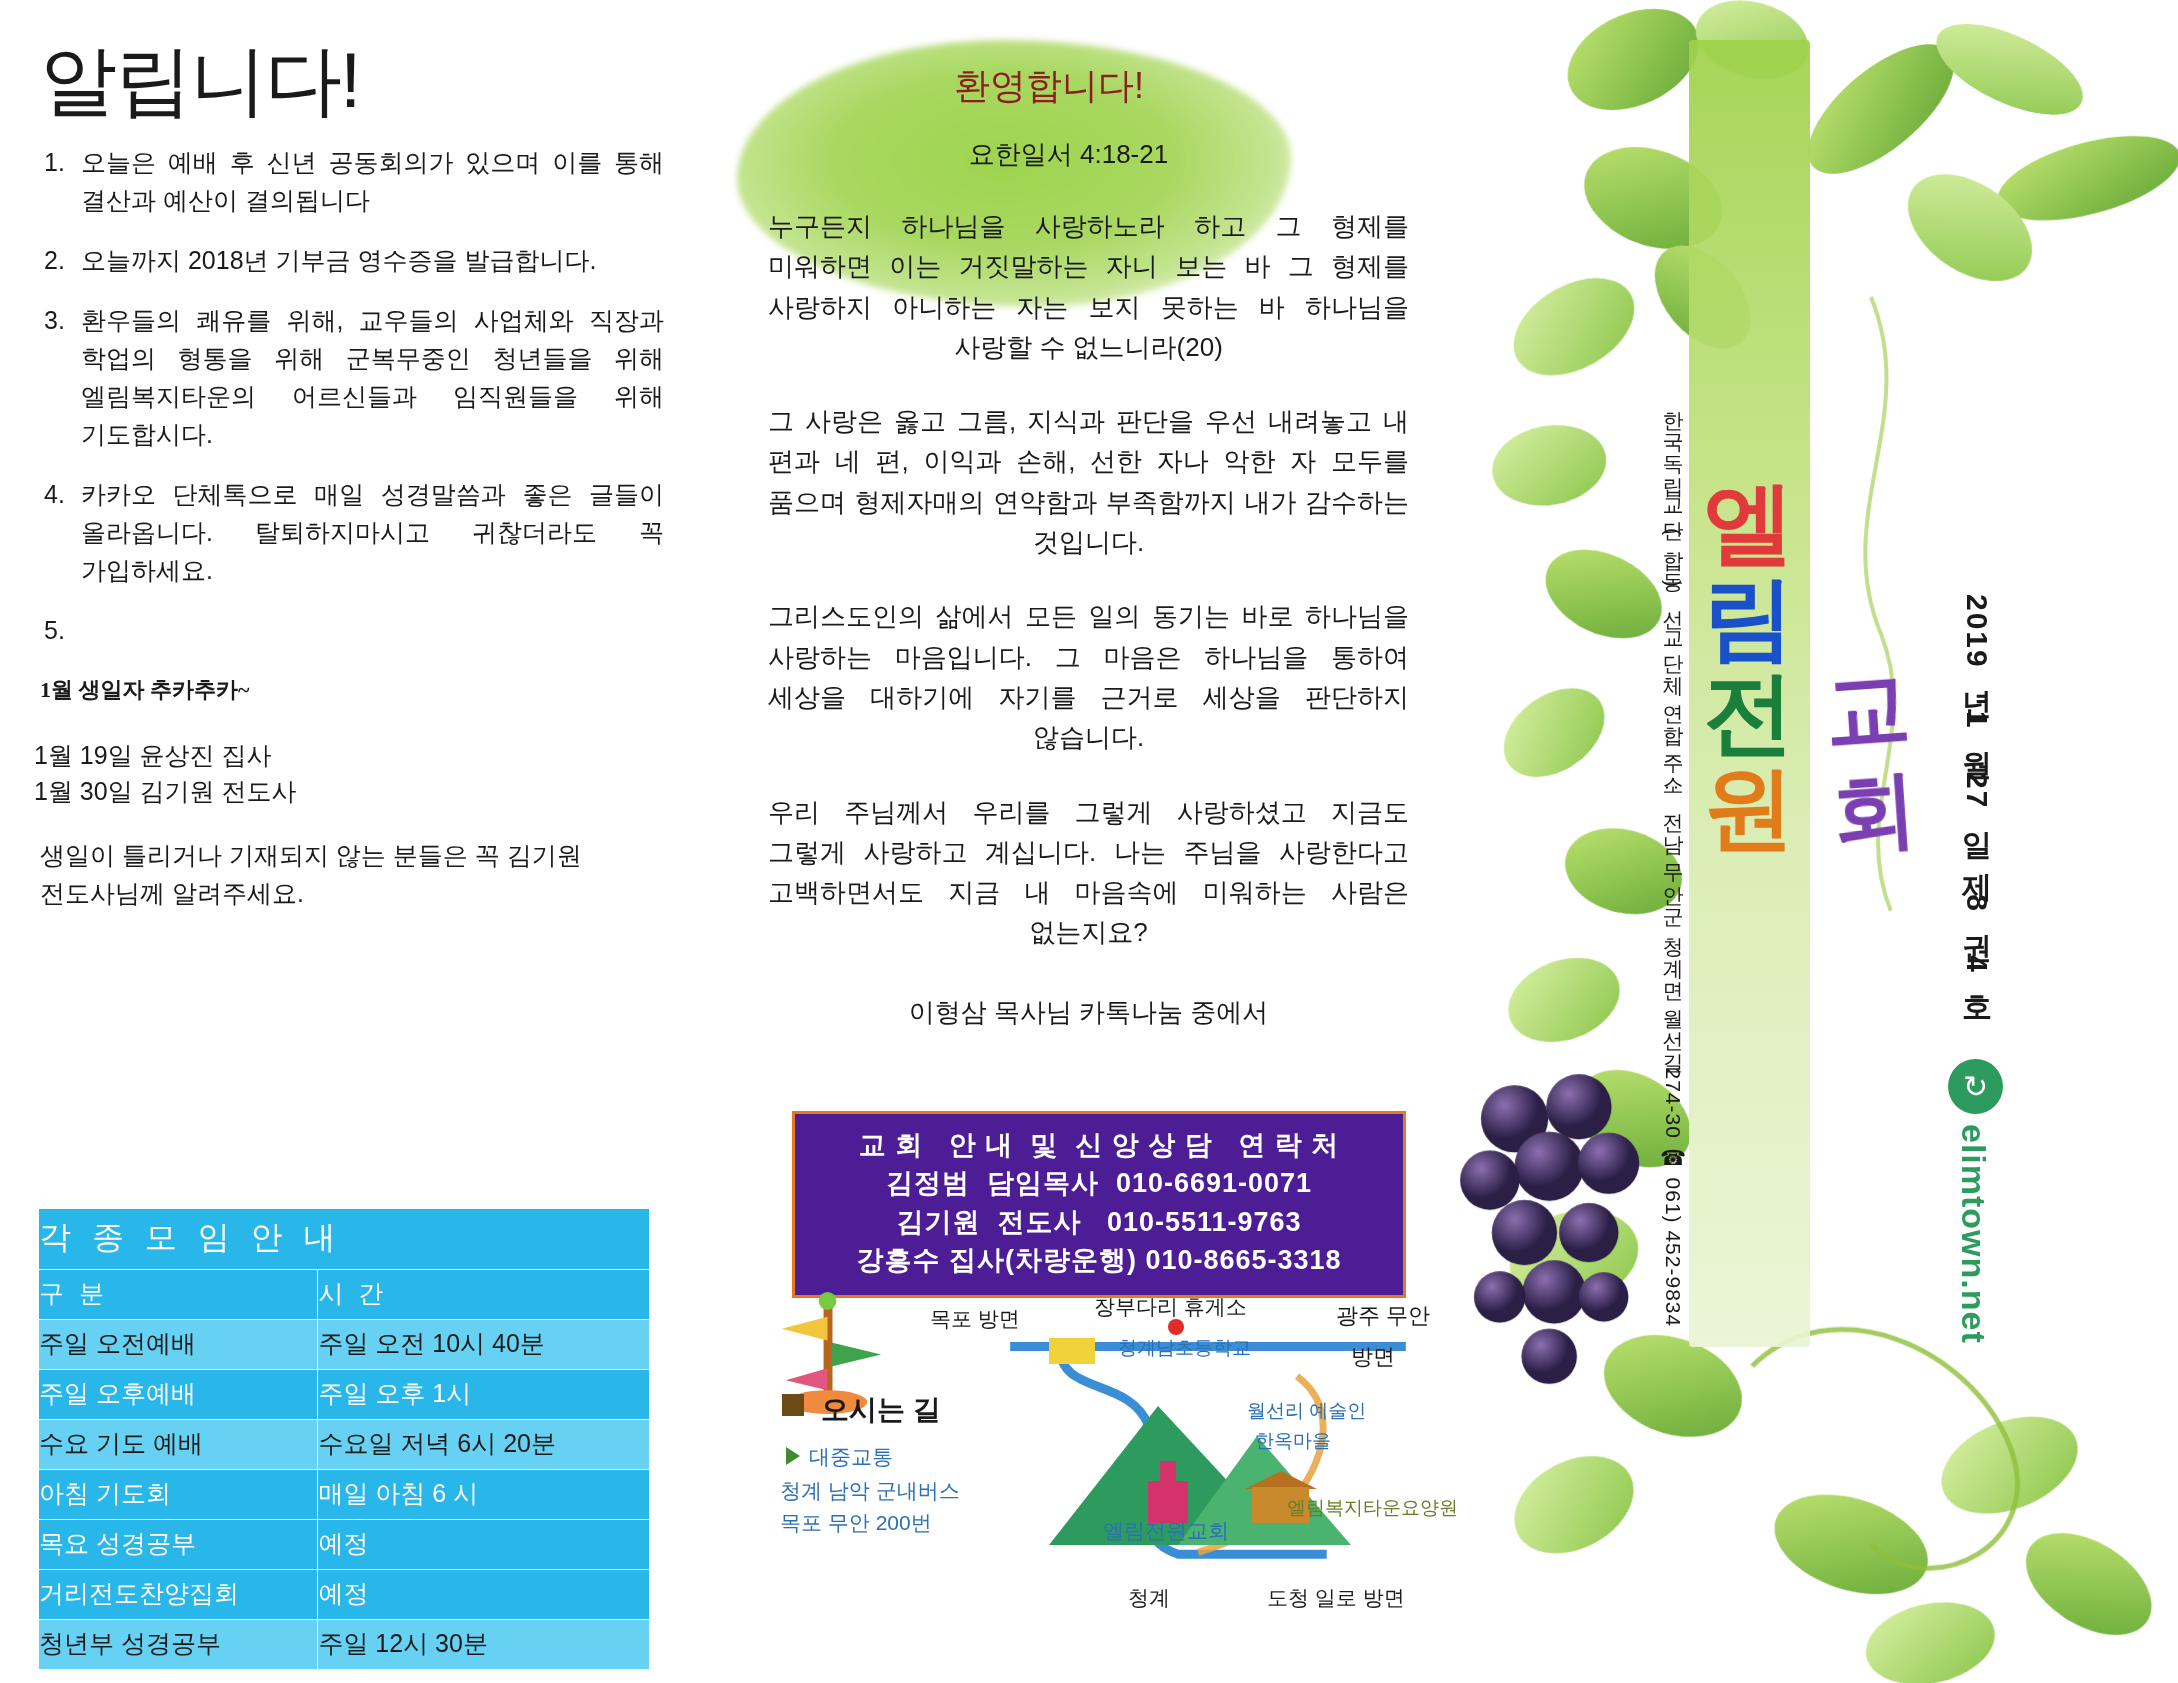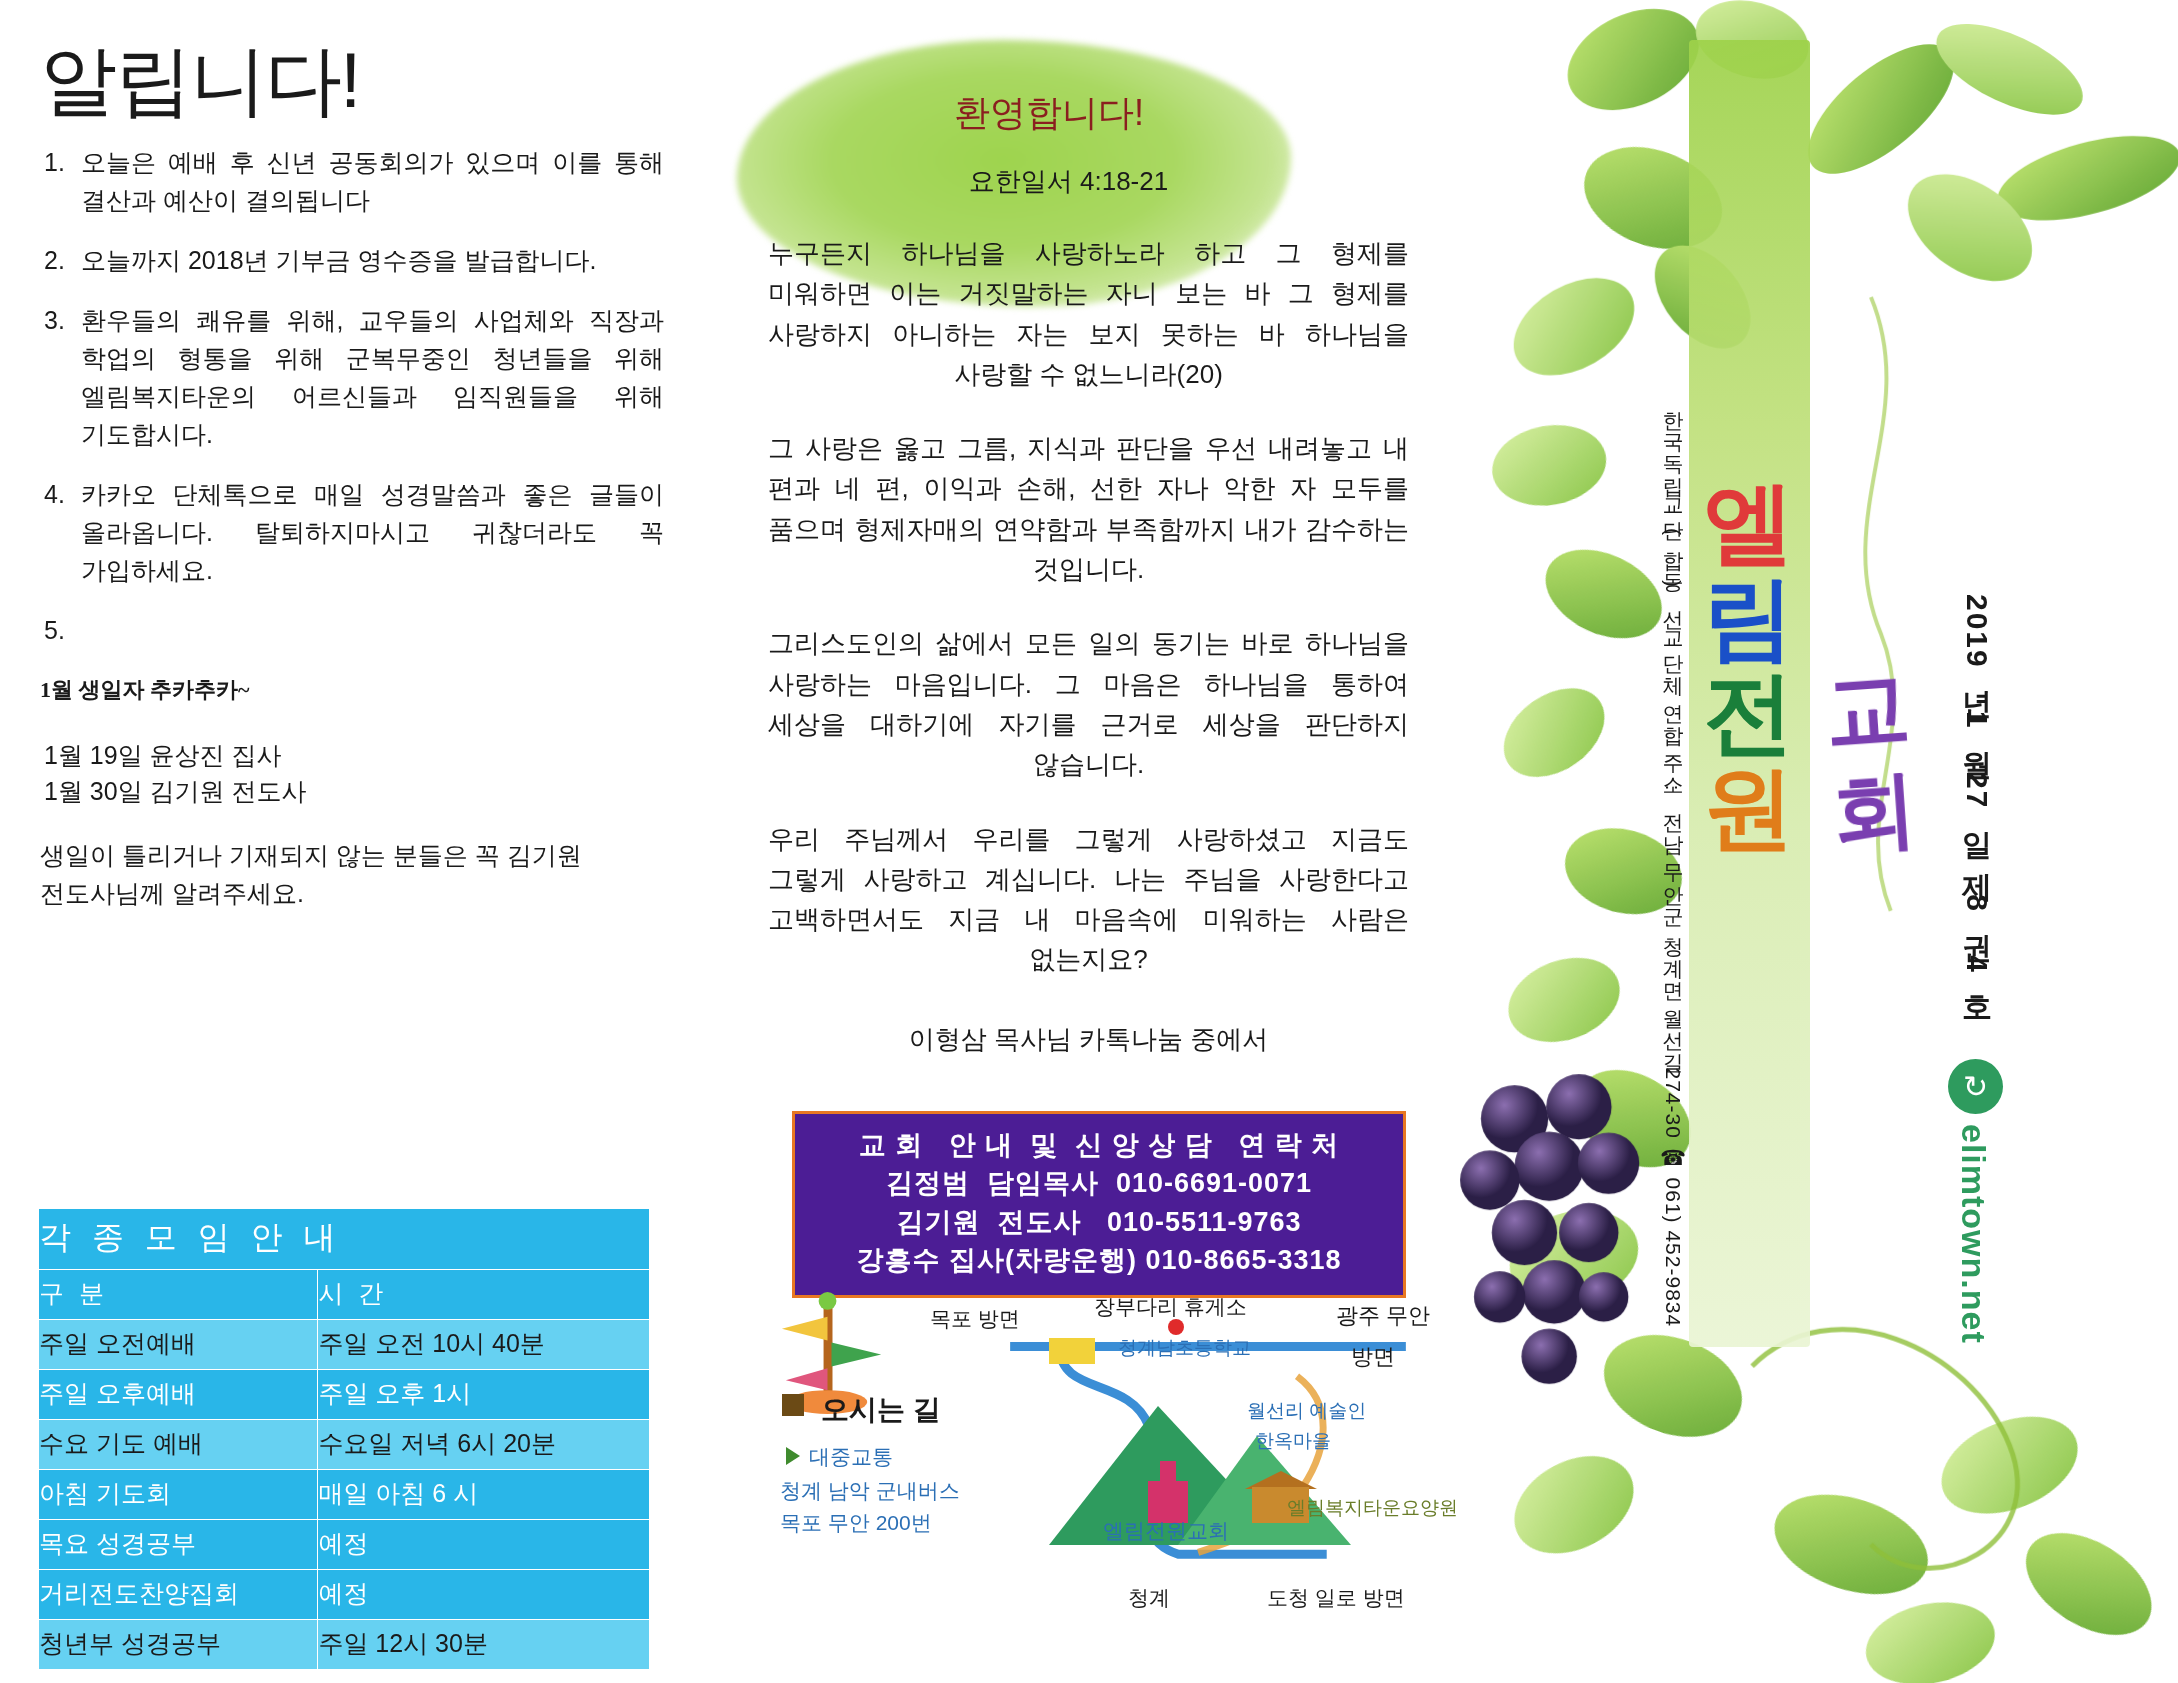--- a/index.html
+++ b/index.html
@@ -56,21 +56,21 @@
   }
   .bday-head {
     font-size: 22px;
     font-weight: bold;
     margin: 26px 0 32px 10px;
     font-family: Liberation Serif, serif;
   }
   .bday-line {
     font-size: 25px;
     line-height: 1.45;
-    margin-left: 14px;
+    margin-left: 4px;
   }
   .bday-note {
     font-size: 25px;
     line-height: 1.5;
     margin: 28px 0 0 10px;
     word-break: keep-all;
   }
 
   
   .meet-table {
@@ -121,21 +121,21 @@
     z-index: 0;
   }
   .welcome {
     position: relative;
     z-index: 2;
     text-align: center;
   }
   .welcome-title {
     font-size: 36px;
     color: #8a1f1f;
-    margin: 59px 0 0 -79px;
+    margin: 32px 0 0 -79px;
     display: inline-block;
   }
   .verse-ref {
     font-size: 26px;
     margin: 26px 0 0 -40px;
     display: block;
   }
   .verse-body {
     position: relative;
     z-index: 2;

